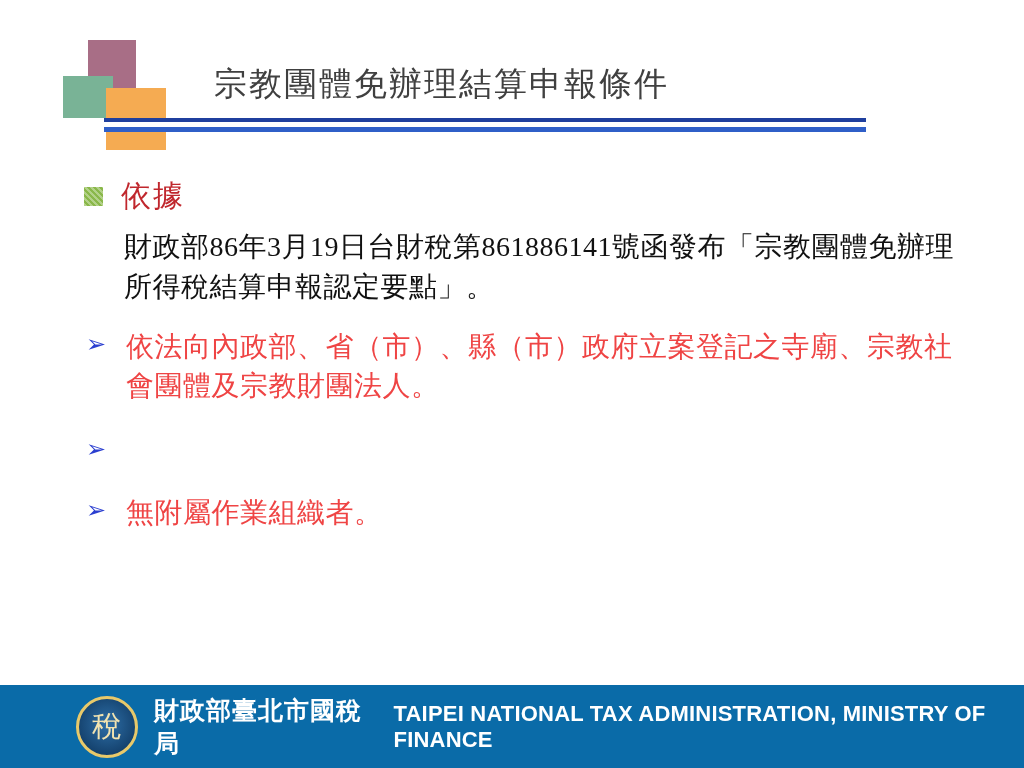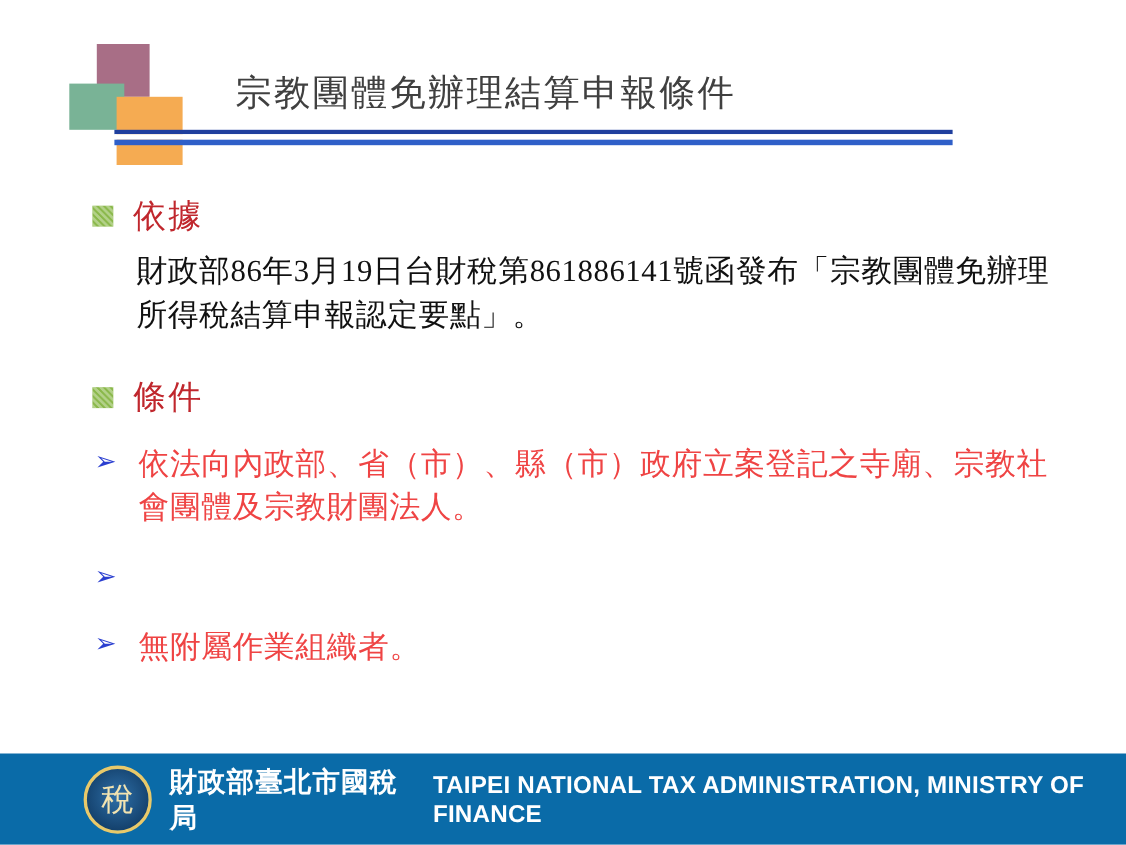--- a/index.html
+++ b/index.html
@@ -214,24 +214,20 @@
 </div>
 
 <div class="content">
 
   <div class="head-row">
     <span class="bullet-sq"></span>
     <span class="head-text">依據</span>
   </div>
   <div class="para">財政部86年3月19日台財稅第861886141號函發布「宗教團體免辦理所得稅結算申報認定要點」。</div>
 
-  <div class="head-row" style="margin-top:34px;">
-    <span class="bullet-sq"></span>
-    <span class="head-text">條件</span>
-  </div>
 
   <div class="arrow-item" style="margin-top:20px;">
     <span class="arrow-icon">➢</span>
     <span class="arrow-text">依法向內政部、省（市）、縣（市）政府立案登記之寺廟、宗教社會團體及宗教財團法人。</span>
   </div>
 
   <div class="arrow-item" style="margin-top:26px;">
     <span class="arrow-icon">➢</span>
   </div>
 

